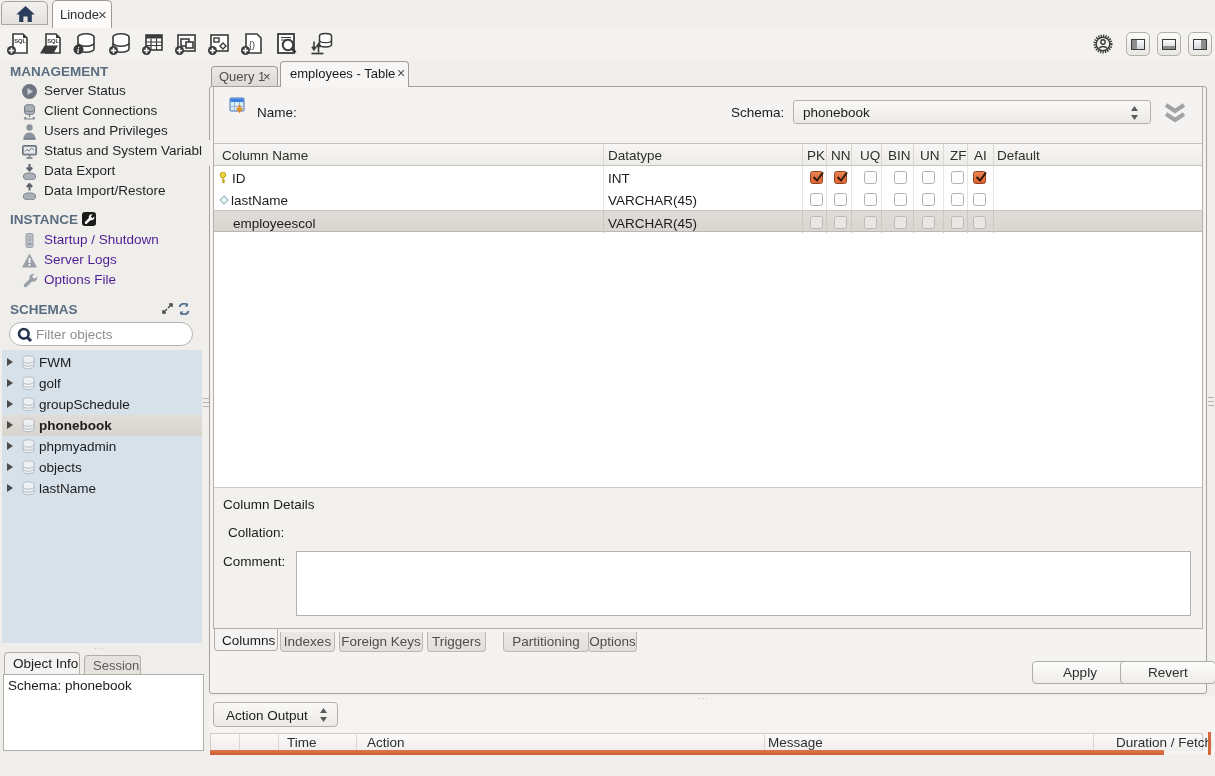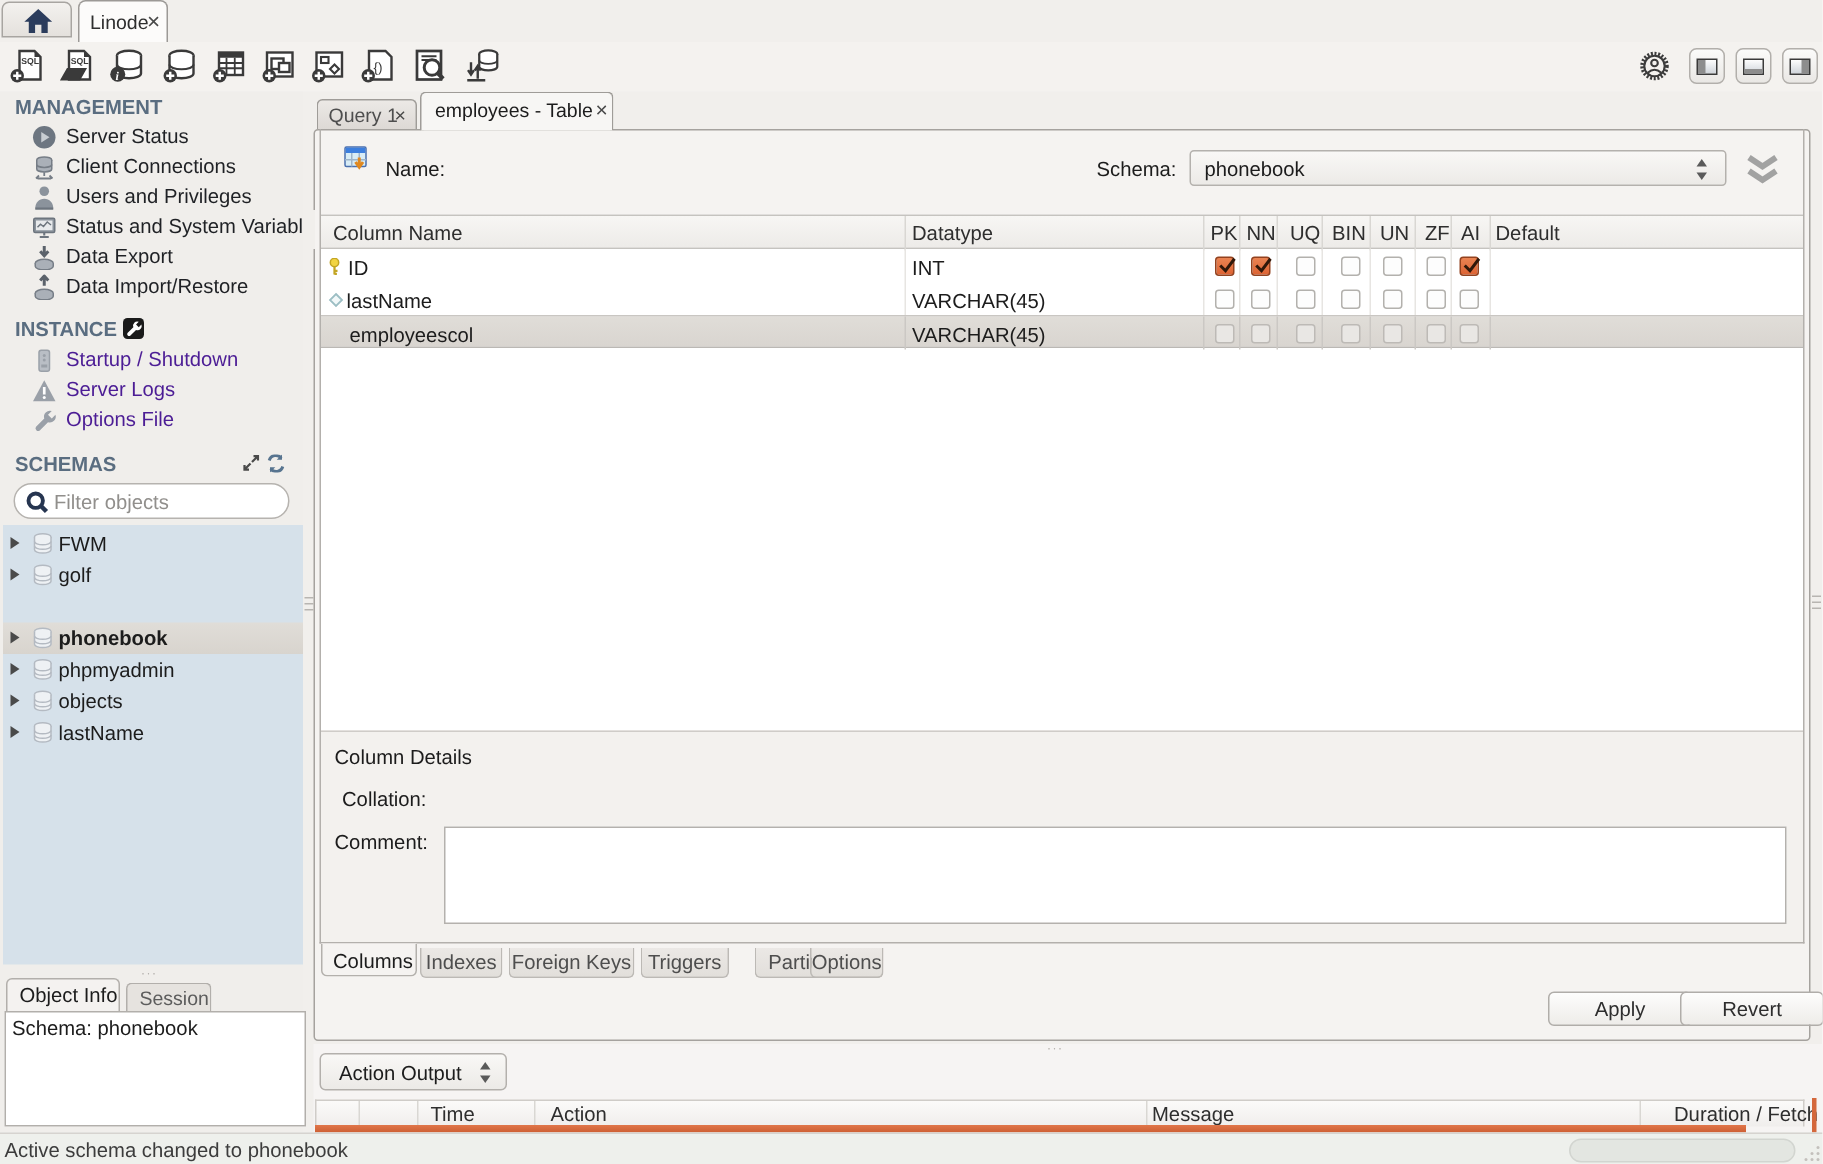--- a/index.html
+++ b/index.html
@@ -324,20 +324,29 @@
         <span class="nm">FWM</span>
       </div>
       <div class="srow" style="top:23px">
         <div class="tri"></div>
         <svg class="dbicon" width="15" height="15" viewBox="0 0 15 15">
           <ellipse cx="7.5" cy="3" rx="5.5" ry="2.2" fill="#eef1f4" stroke="#b4bac2"></ellipse>
           <path d="M2 3 v8.5 c0 1.2 2.5 2.2 5.5 2.2 s5.5-1 5.5-2.2 V3" fill="#eef1f4" stroke="#b4bac2"></path>
           <path d="M2 6 c0 1.2 2.5 2.2 5.5 2.2 s5.5-1 5.5-2.2 M2 9 c0 1.2 2.5 2.2 5.5 2.2 s5.5-1 5.5-2.2" fill="none" stroke="#b4bac2"></path>
         </svg>
         <span class="nm">golf</span>
+      </div>
+      <div class="srow" style="top:44px">
+        <div class="tri"></div>
+        <svg class="dbicon" width="15" height="15" viewBox="0 0 15 15">
+          <ellipse cx="7.5" cy="3" rx="5.5" ry="2.2" fill="#eef1f4" stroke="#b4bac2"></ellipse>
+          <path d="M2 3 v8.5 c0 1.2 2.5 2.2 5.5 2.2 s5.5-1 5.5-2.2 V3" fill="#eef1f4" stroke="#b4bac2"></path>
+          <path d="M2 6 c0 1.2 2.5 2.2 5.5 2.2 s5.5-1 5.5-2.2 M2 9 c0 1.2 2.5 2.2 5.5 2.2 s5.5-1 5.5-2.2" fill="none" stroke="#b4bac2"></path>
+        </svg>
+        <span class="nm">groupSchedule</span>
       </div>
       <div class="srow sel" style="top:65px">
         <div class="tri"></div>
         <svg class="dbicon" width="15" height="15" viewBox="0 0 15 15">
           <ellipse cx="7.5" cy="3" rx="5.5" ry="2.2" fill="#eef1f4" stroke="#b4bac2"></ellipse>
           <path d="M2 3 v8.5 c0 1.2 2.5 2.2 5.5 2.2 s5.5-1 5.5-2.2 V3" fill="#eef1f4" stroke="#b4bac2"></path>
           <path d="M2 6 c0 1.2 2.5 2.2 5.5 2.2 s5.5-1 5.5-2.2 M2 9 c0 1.2 2.5 2.2 5.5 2.2 s5.5-1 5.5-2.2" fill="none" stroke="#b4bac2"></path>
         </svg>
         <span class="nm">phonebook</span>
       </div>
@@ -524,21 +533,21 @@
   </div>
   <div class="abs" id="commentbox"></div>
 
   <div class="btab" id="btab-columns">
       <span style="position:absolute;left:7px;top:4px;font-size:13.5px">Columns</span>
     </div>
   <div class="btab" style="left:280px;width:55px"><span style="position:relative;top:2px">Indexes</span></div>
   <div class="btab" style="left:339px;width:84px"><span style="position:relative;top:2px">Foreign Keys</span></div>
   <div class="btab" style="left:427px;width:59px"><span style="position:relative;top:2px">Triggers</span></div>
   <div class="btab" style="left:503px;width:86px"><span style="position:relative;top:2px">Partitioning</span></div>
-  <div class="btab" style="left:540px;width:49px"><span style="position:relative;top:2px">Options</span></div>
+  <div class="btab" style="left:588px;width:49px"><span style="position:relative;top:2px">Options</span></div>
 
   <div class="btn" style="left:1032px">Apply</div>
   <div class="btn" style="left:1120px">Revert</div>
 
   <div class="abs" style="left:209px;top:696px;width:1006px;height:59px;background:#f6f4f3"></div>
 
   <div class="abs" id="aocombo">
     <span style="position:absolute;left:12px;top:5px;font-size:13.5px">Action Output</span>
     <svg width="9" height="14" viewBox="0 0 9 14" style="position:absolute;left:105px;top:5px">
       <path d="M4.5 0 L8 5 L1 5 Z" fill="#5a5a5a"></path>
@@ -552,34 +561,20 @@
     <div class="vline" style="left:553px;height:18px"></div>
     <div class="vline" style="left:882px;height:18px"></div>
     <span class="gh" style="left:76px;top:1px">Time</span>
     <span class="gh" style="left:156px;top:1px">Action</span>
     <span class="gh" style="left:557px;top:1px">Message</span>
     <span class="gh" style="left:905px;top:1px">Duration / Fetch</span>
   </div>
   <div class="abs" id="aorange"></div>
   <div class="abs" id="aorange2"></div>
 
-  <div class="abs" id="statusbar">
-    <span class="txt">Active schema changed to phonebook</span>
-    <div id="sbpill"></div>
-    <svg width="14" height="14" viewBox="0 0 14 14" style="position:absolute;left:1200px;top:7px">
-      <g fill="#c3c0bc">
-        <circle cx="12" cy="2" r="1"></circle>
-        <circle cx="8" cy="6" r="1"></circle>
-          <circle cx="12" cy="6" r="1"></circle>
-        <circle cx="4" cy="10" r="1"></circle>
-          <circle cx="8" cy="10" r="1"></circle>
-          <circle cx="12" cy="10" r="1"></circle>
-      </g>
-    </svg>
-  </div>
 
 <svg class="abs" style="left:82px;top:212px" width="14" height="14" viewBox="0 0 14 14">
       <rect x="0" y="0" width="14" height="14" rx="3" fill="#1a1a1a"></rect>
       <path d="M10.5 2.5 a2.8 2.8 0 0 0 -3.6 3.6 L3 10 a1.3 1.3 0 0 0 1.8 1.8 L8.7 8 a2.8 2.8 0 0 0 3.6-3.6 L10.5 6.2 8.7 4.4 z" fill="#fff"></path>
     </svg>
     <svg class="abs" style="left:162px;top:303px" width="11" height="11" viewBox="0 0 11 11">
       <path d="M6 5 L10 1 M7 1 h3 v3 M5 6 L1 10 M1 7 v3 h3" stroke="#4a4a4a" stroke-width="1.5" fill="none"></path>
     </svg>
     <svg class="abs" style="left:178px;top:303px" width="12" height="12" viewBox="0 0 12 12">
       <path d="M1.5 4 a4.5 4.5 0 0 1 8-1.5 M10.5 8 a4.5 4.5 0 0 1 -8 1.5" stroke="#57748f" stroke-width="2" fill="none"></path>

